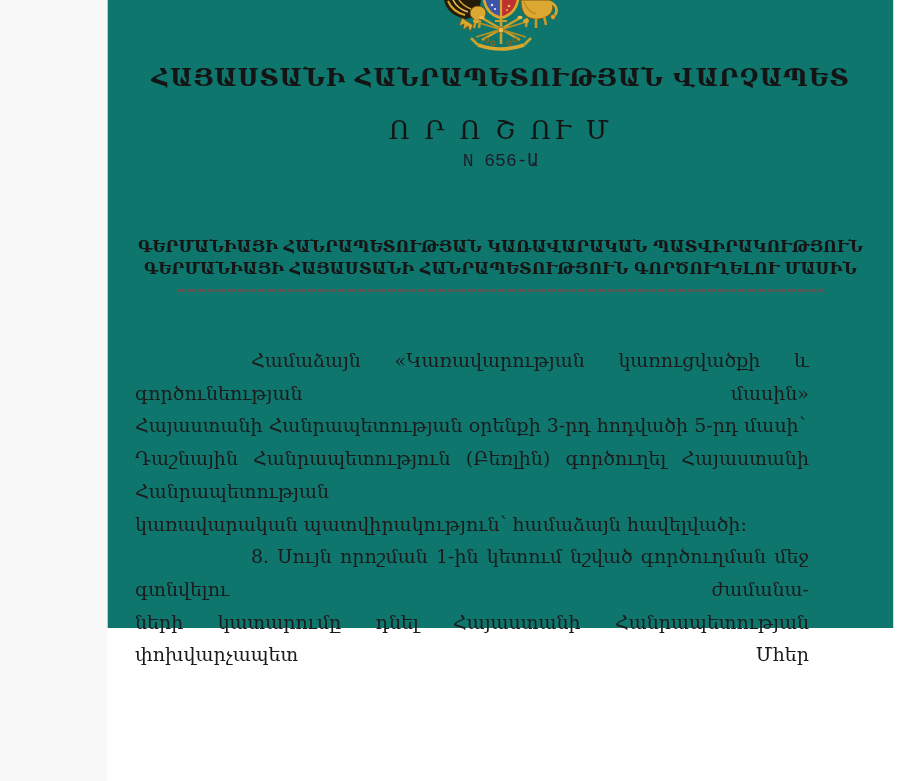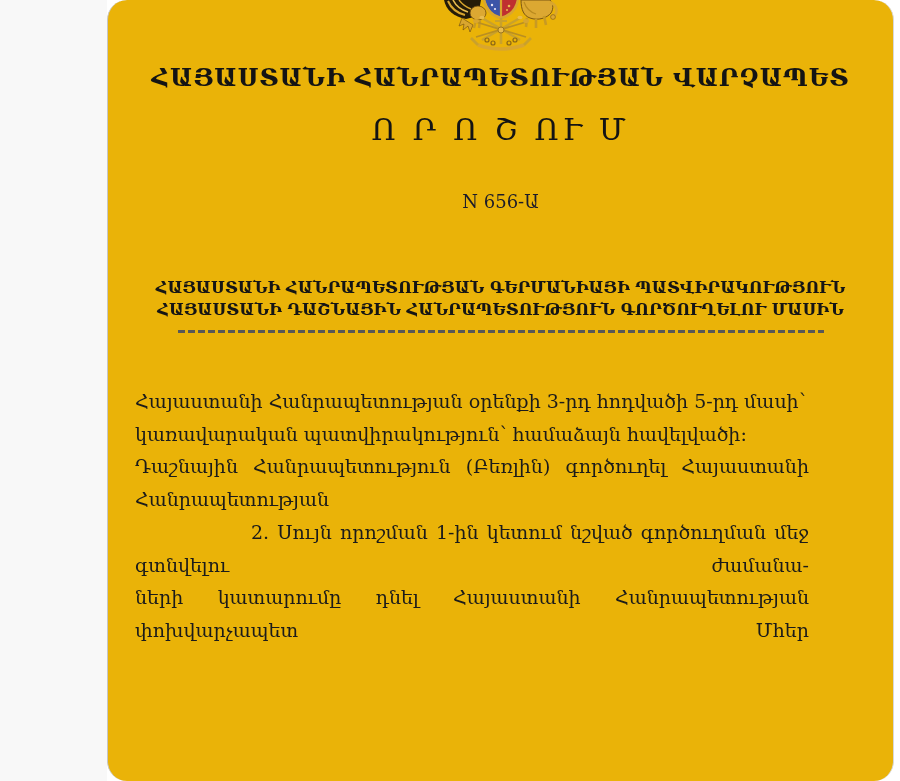--- a/index.html
+++ b/index.html
@@ -15,57 +15,56 @@
     position: absolute;
     left: 0; top: 0;
     width: 107px;
     height: 781px;
     background: #f8f8f8;
   }
   .page {
     position: absolute;
     left: 107px; top: 0;
     width: 785px;
-    height: 781px;
-    background: #eab308;
+    height: 628px;
+    background: #0f766e;
     border-left: 1px solid #c6c6c6;
     border-right: 1px solid #d8d8d8;
     box-sizing: content-box;
-    border-radius: 20px;
   }
   .emblem-wrap {
     height: 52px;
     display: flex;
     justify-content: center;
     overflow: hidden;
   }
   .org-title {
     margin-top: 12px;
     text-align: center;
     font-size: 24px;
     font-weight: bold;
     letter-spacing: 0.8px;
     color: #141414;
     line-height: 28px;
   }
   .doc-type {
     margin-top: 18px;
     text-align: center;
-    font-size: 30px;
+    font-size: 26px;
     font-weight: 500;
     letter-spacing: 0.13em;
     color: #141414;
     line-height: 40px;
   }
   .doc-number {
-    margin-top: 41px;
     text-align: center;
     font-size: 18px;
     color: #1c1c2a;
     line-height: 22px;
+    font-family: Liberation Mono, monospace;
   }
   .subject {
     margin-top: 64px;
     text-align: center;
     font-size: 16px;
     font-weight: bold;
     color: #151515;
     line-height: 21.5px;
   }
   .subject-underline {
@@ -141,27 +140,28 @@
     </svg>
   </div>
 
   <div class="org-title">ՀԱՅԱՍՏԱՆԻ  ՀԱՆՐԱՊԵՏՈՒԹՅԱՆ  ՎԱՐՉԱՊԵՏ</div>
 
   <div class="doc-type">Ո Ր Ո Շ ՈՒ Մ</div>
 
   <div class="doc-number">N 656-Ա</div>
 
   <div class="subject">
-    <div>ՀԱՅԱՍՏԱՆԻ ՀԱՆՐԱՊԵՏՈՒԹՅԱՆ ԳԵՐՄԱՆԻԱՅԻ ՊԱՏՎԻՐԱԿՈՒԹՅՈՒՆ</div>
-    <div>ՀԱՅԱՍՏԱՆԻ ԴԱՇՆԱՅԻՆ ՀԱՆՐԱՊԵՏՈՒԹՅՈՒՆ ԳՈՐԾՈՒՂԵԼՈՒ ՄԱՍԻՆ</div>
+    <div>ԳԵՐՄԱՆԻԱՅԻ ՀԱՆՐԱՊԵՏՈՒԹՅԱՆ ԿԱՌԱՎԱՐԱԿԱՆ ՊԱՏՎԻՐԱԿՈՒԹՅՈՒՆ</div>
+    <div>ԳԵՐՄԱՆԻԱՅԻ ՀԱՅԱՍՏԱՆԻ ՀԱՆՐԱՊԵՏՈՒԹՅՈՒՆ ԳՈՐԾՈՒՂԵԼՈՒ ՄԱՍԻՆ</div>
   </div>
 
   <div class="subject-underline"></div>
 
   <div class="doc-body">
+      <div class="bline first just">Համաձայն «Կառավարության կառուցվածքի և գործունեության մասին»</div>
       <div class="bline">Հայաստանի Հանրապետության օրենքի 3-րդ հոդվածի 5-րդ մասի՝</div>
+      <div class="bline just">Դաշնային Հանրապետություն (Բեռլին) գործուղել Հայաստանի Հանրապետության</div>
       <div class="bline">կառավարական պատվիրակություն՝ համաձայն հավելվածի։</div>
-      <div class="bline just">Դաշնային Հանրապետություն (Բեռլին) գործուղել Հայաստանի Հանրապետության</div>
-      <div class="bline first just">2. Սույն որոշման 1-ին կետում նշված գործուղման մեջ գտնվելու ժամանա-</div>
+      <div class="bline first just">8. Սույն որոշման 1-ին կետում նշված գործուղման մեջ գտնվելու ժամանա-</div>
       <div class="bline just">ների կատարումը դնել Հայաստանի Հանրապետության փոխվարչապետ Մհեր</div>
     </div>
 
 </div>
 
 </body></html>

